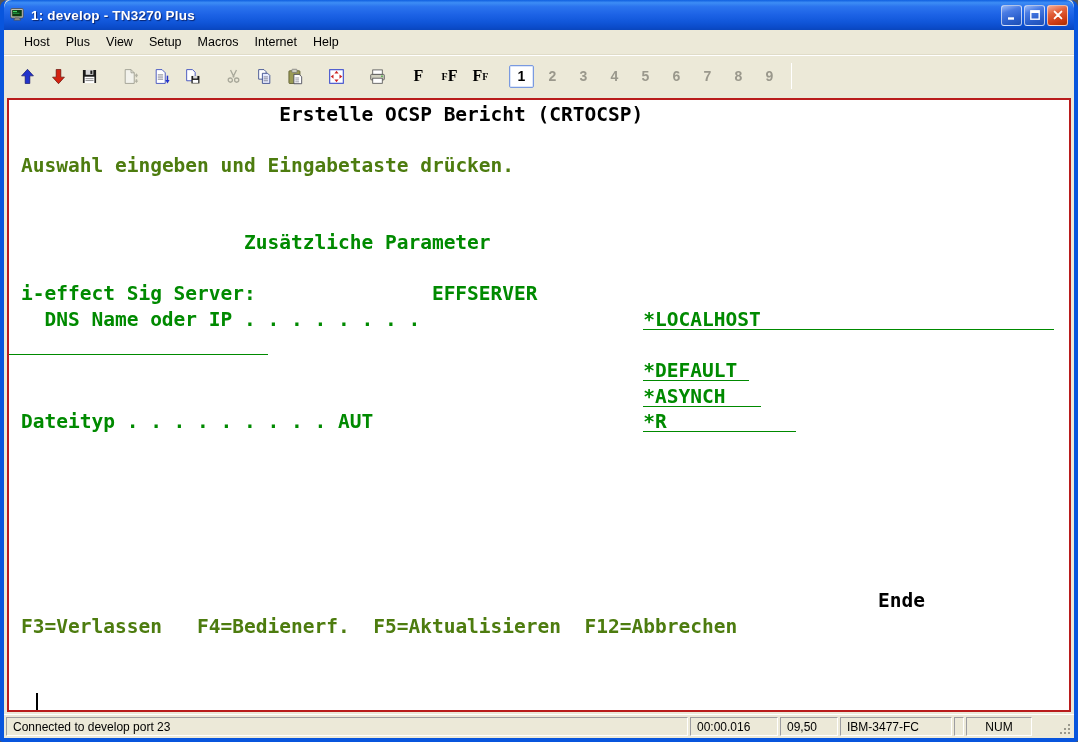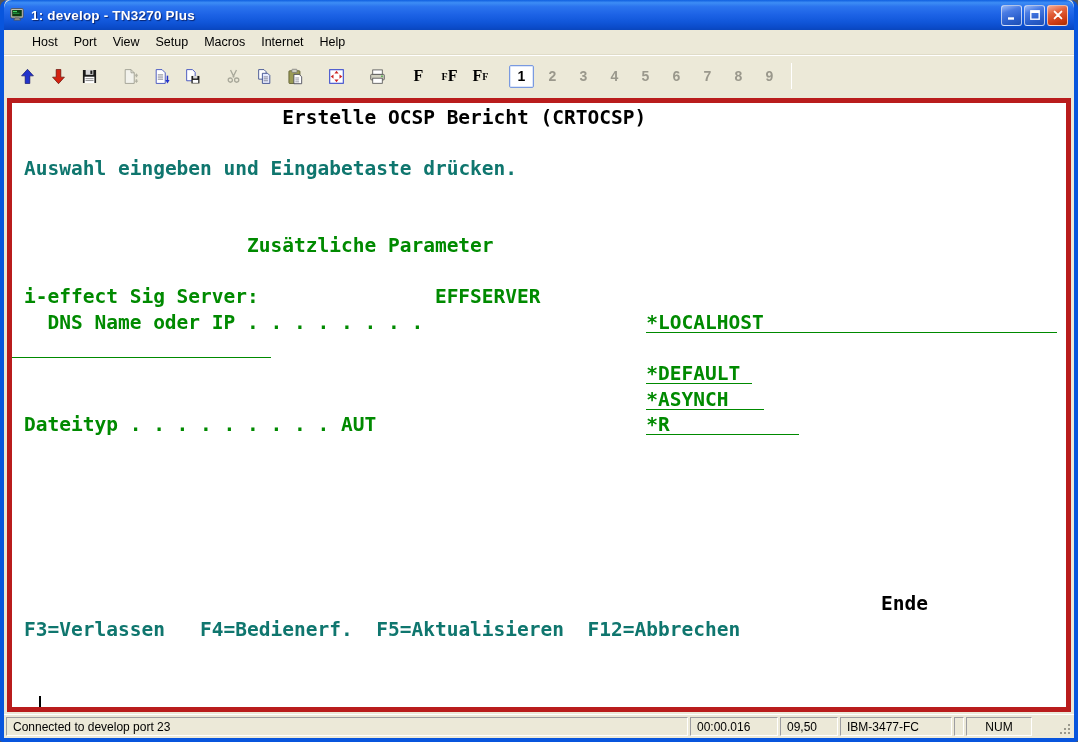--- a/index.html
+++ b/index.html
@@ -17,47 +17,47 @@
     border-radius:8px 8px 0 0;
   }
   .app-icon{width:16px;height:16px;margin-right:5px;display:flex;align-items:center;}
   .title{flex:1;color:#fff;font-weight:bold;font-size:13.5px;text-shadow:1px 1px 1px rgba(0,0,40,.6);letter-spacing:.2px;}
   .winbtns{display:flex;gap:2px;}
   .wbtn{width:21px;height:21px;border-radius:3px;border:1px solid rgba(255,255,255,.65);
     display:flex;align-items:center;justify-content:center;}
   .wbtn.minb,.wbtn.maxb{background:linear-gradient(160deg,#9ab9f6 0%,#4a7ce4 30%,#2a5ecb 70%,#1d4fb4 100%);}
   .wbtn.closeb{background:linear-gradient(160deg,#f5ab92 0%,#e2613c 35%,#cc3a12 75%,#aa2e00 100%);}
   
-  .menubar{height:25px;flex:0 0 25px;display:flex;align-items:center;padding-left:20px;background:#ECE9D8;border-bottom:1px solid #e0dcc8;}
+  .menubar{height:25px;flex:0 0 25px;display:flex;align-items:center;padding-left:12px;background:#ECE9D8;border-bottom:1px solid #e0dcc8;}
   .menu-item{padding:3px 8px;font-size:12.5px;color:#000;}
   
   .toolbar{height:41px;flex:0 0 41px;display:flex;align-items:center;padding-left:8px;background:#ECE9D8;border-top:1px solid #fff;}
   .tbtn{width:27px;height:27px;display:flex;align-items:center;justify-content:center;border:1px solid transparent;border-radius:2px;margin:0 2px;}
   .tgap{width:10px;flex:0 0 10px;}
   .tgroup{display:flex;align-items:center;}
   .fbtn{font-weight:bold;color:#000;}
   .f-big{font-size:16px;font-weight:bold;font-family:"Liberation Serif",serif;}
   .f-small{font-size:10px;font-weight:bold;font-family:"Liberation Serif",serif;vertical-align:5px;}
   .sess{width:25px;height:23px;display:flex;align-items:center;justify-content:center;
     font-size:14px;font-weight:bold;color:#9a988c;margin:0 3px;}
   .sess.active{background:#fff;border:1px solid #7a9ae0;border-radius:2px;color:#000;box-shadow:0 0 0 1px #dce6fa inset;}
   .tsep{width:1px;height:26px;background:#c9c5b5;border-right:1px solid #fff;margin:0 6px;}
   
   .termwrap{flex:1;padding:2px 3px;background:#ECE9D8;min-height:0;}
   .screen{
     position:relative;width:100%;height:100%;background:#fff;
-    border:5px solid #b91c1c;box-shadow:1px 1px 0 #fff inset;
+    border:2px solid #b91c1c;box-shadow:1px 1px 0 #fff inset;
     overflow:hidden;
     font-family:"DejaVu Sans Mono","Liberation Mono",monospace;
     font-weight:bold;font-size:19.5px;
   }
   .tseg{position:absolute;white-space:pre;height:21px;line-height:21px;}
   .tseg.field{display:inline-block;border-bottom:1px solid currentColor;}
   .c-green{color:#008A00;}
-  .c-blue{color:#0f766e;}
+  .c-blue{color:#4d7c0f;}
   .c-black{color:#000000;}
   .cursor{position:absolute;width:2px;height:19px;background:#000;}
   
   .statusbar{height:24px;flex:0 0 24px;display:flex;align-items:stretch;gap:2px;padding:2px 2px;background:#ECE9D8;border-top:1px solid #fff;}
   .spanel{border:1px solid;border-color:#9D9DA1 #FFFFFF #FFFFFF #9D9DA1;padding:7px 6px;font-size:12px;color:#000;
     display:flex;align-items:center;overflow:hidden;white-space:nowrap;}
   .sleft{flex:1;}
   .spanel[data-name="status-time"]{width:88px;}
   .spanel[data-name="status-cursor-position"]{width:58px;}
   .spanel[data-name="status-terminal-type"]{width:112px;}
@@ -99,21 +99,21 @@
       <span class="wbtn closeb" data-name="close-button">
         <svg width="12" height="12" viewBox="0 0 12 12" data-name="close-icon">
             <path d="M2.6 2.6 L9.4 9.4 M9.4 2.6 L2.6 9.4" stroke="#fff" stroke-width="1.9" stroke-linecap="round"></path>
           </svg>
       </span>
     </span>
   </div>
 
   <div class="menubar" data-name="menu-bar">
       <span class="menu-item" data-name="menu-host">Host</span>
-      <span class="menu-item" data-name="menu-edit">Port</span>
+      <span class="menu-item" data-name="menu-edit">Plus</span>
       <span class="menu-item" data-name="menu-view">View</span>
       <span class="menu-item" data-name="menu-setup">Setup</span>
       <span class="menu-item" data-name="menu-macros">Macros</span>
       <span class="menu-item" data-name="menu-internet">Internet</span>
       <span class="menu-item" data-name="menu-help">Help</span>
     </div>
 
   <div class="toolbar" data-name="toolbar">
     <span class="tbtn" data-name="connect-button">
       <svg width="17" height="17" viewBox="0 0 16 16" data-name="up-arrow-icon">

